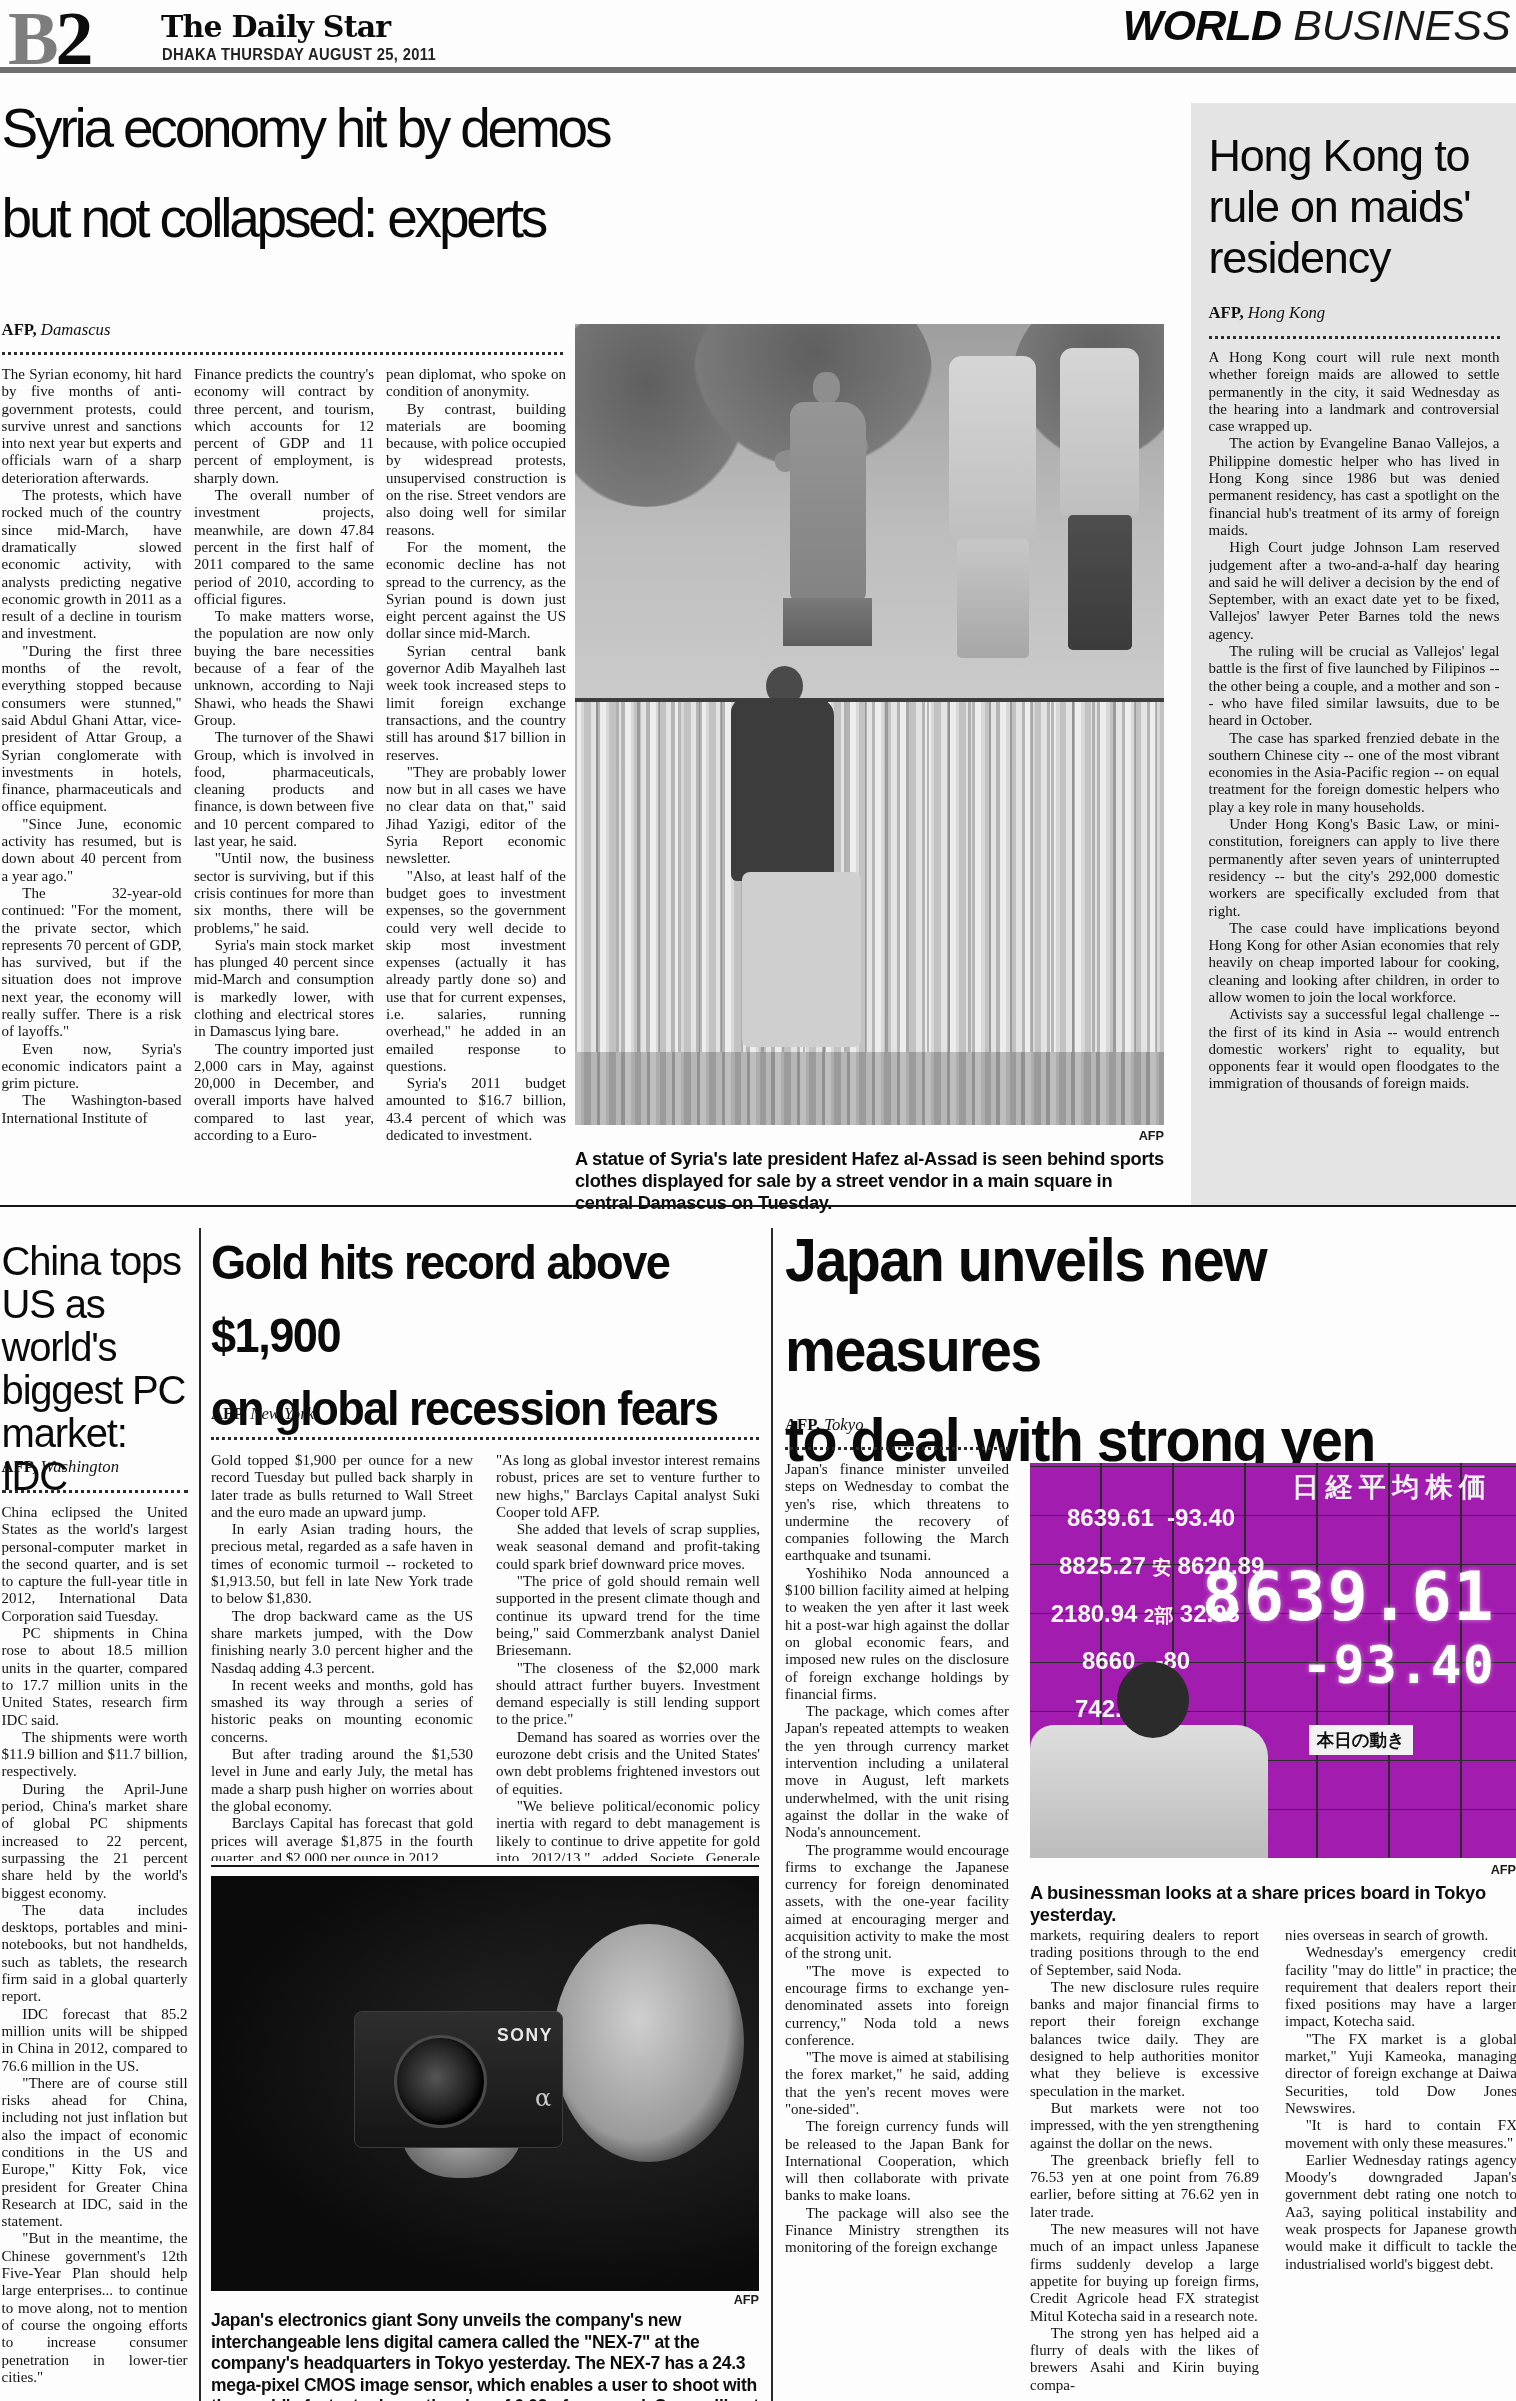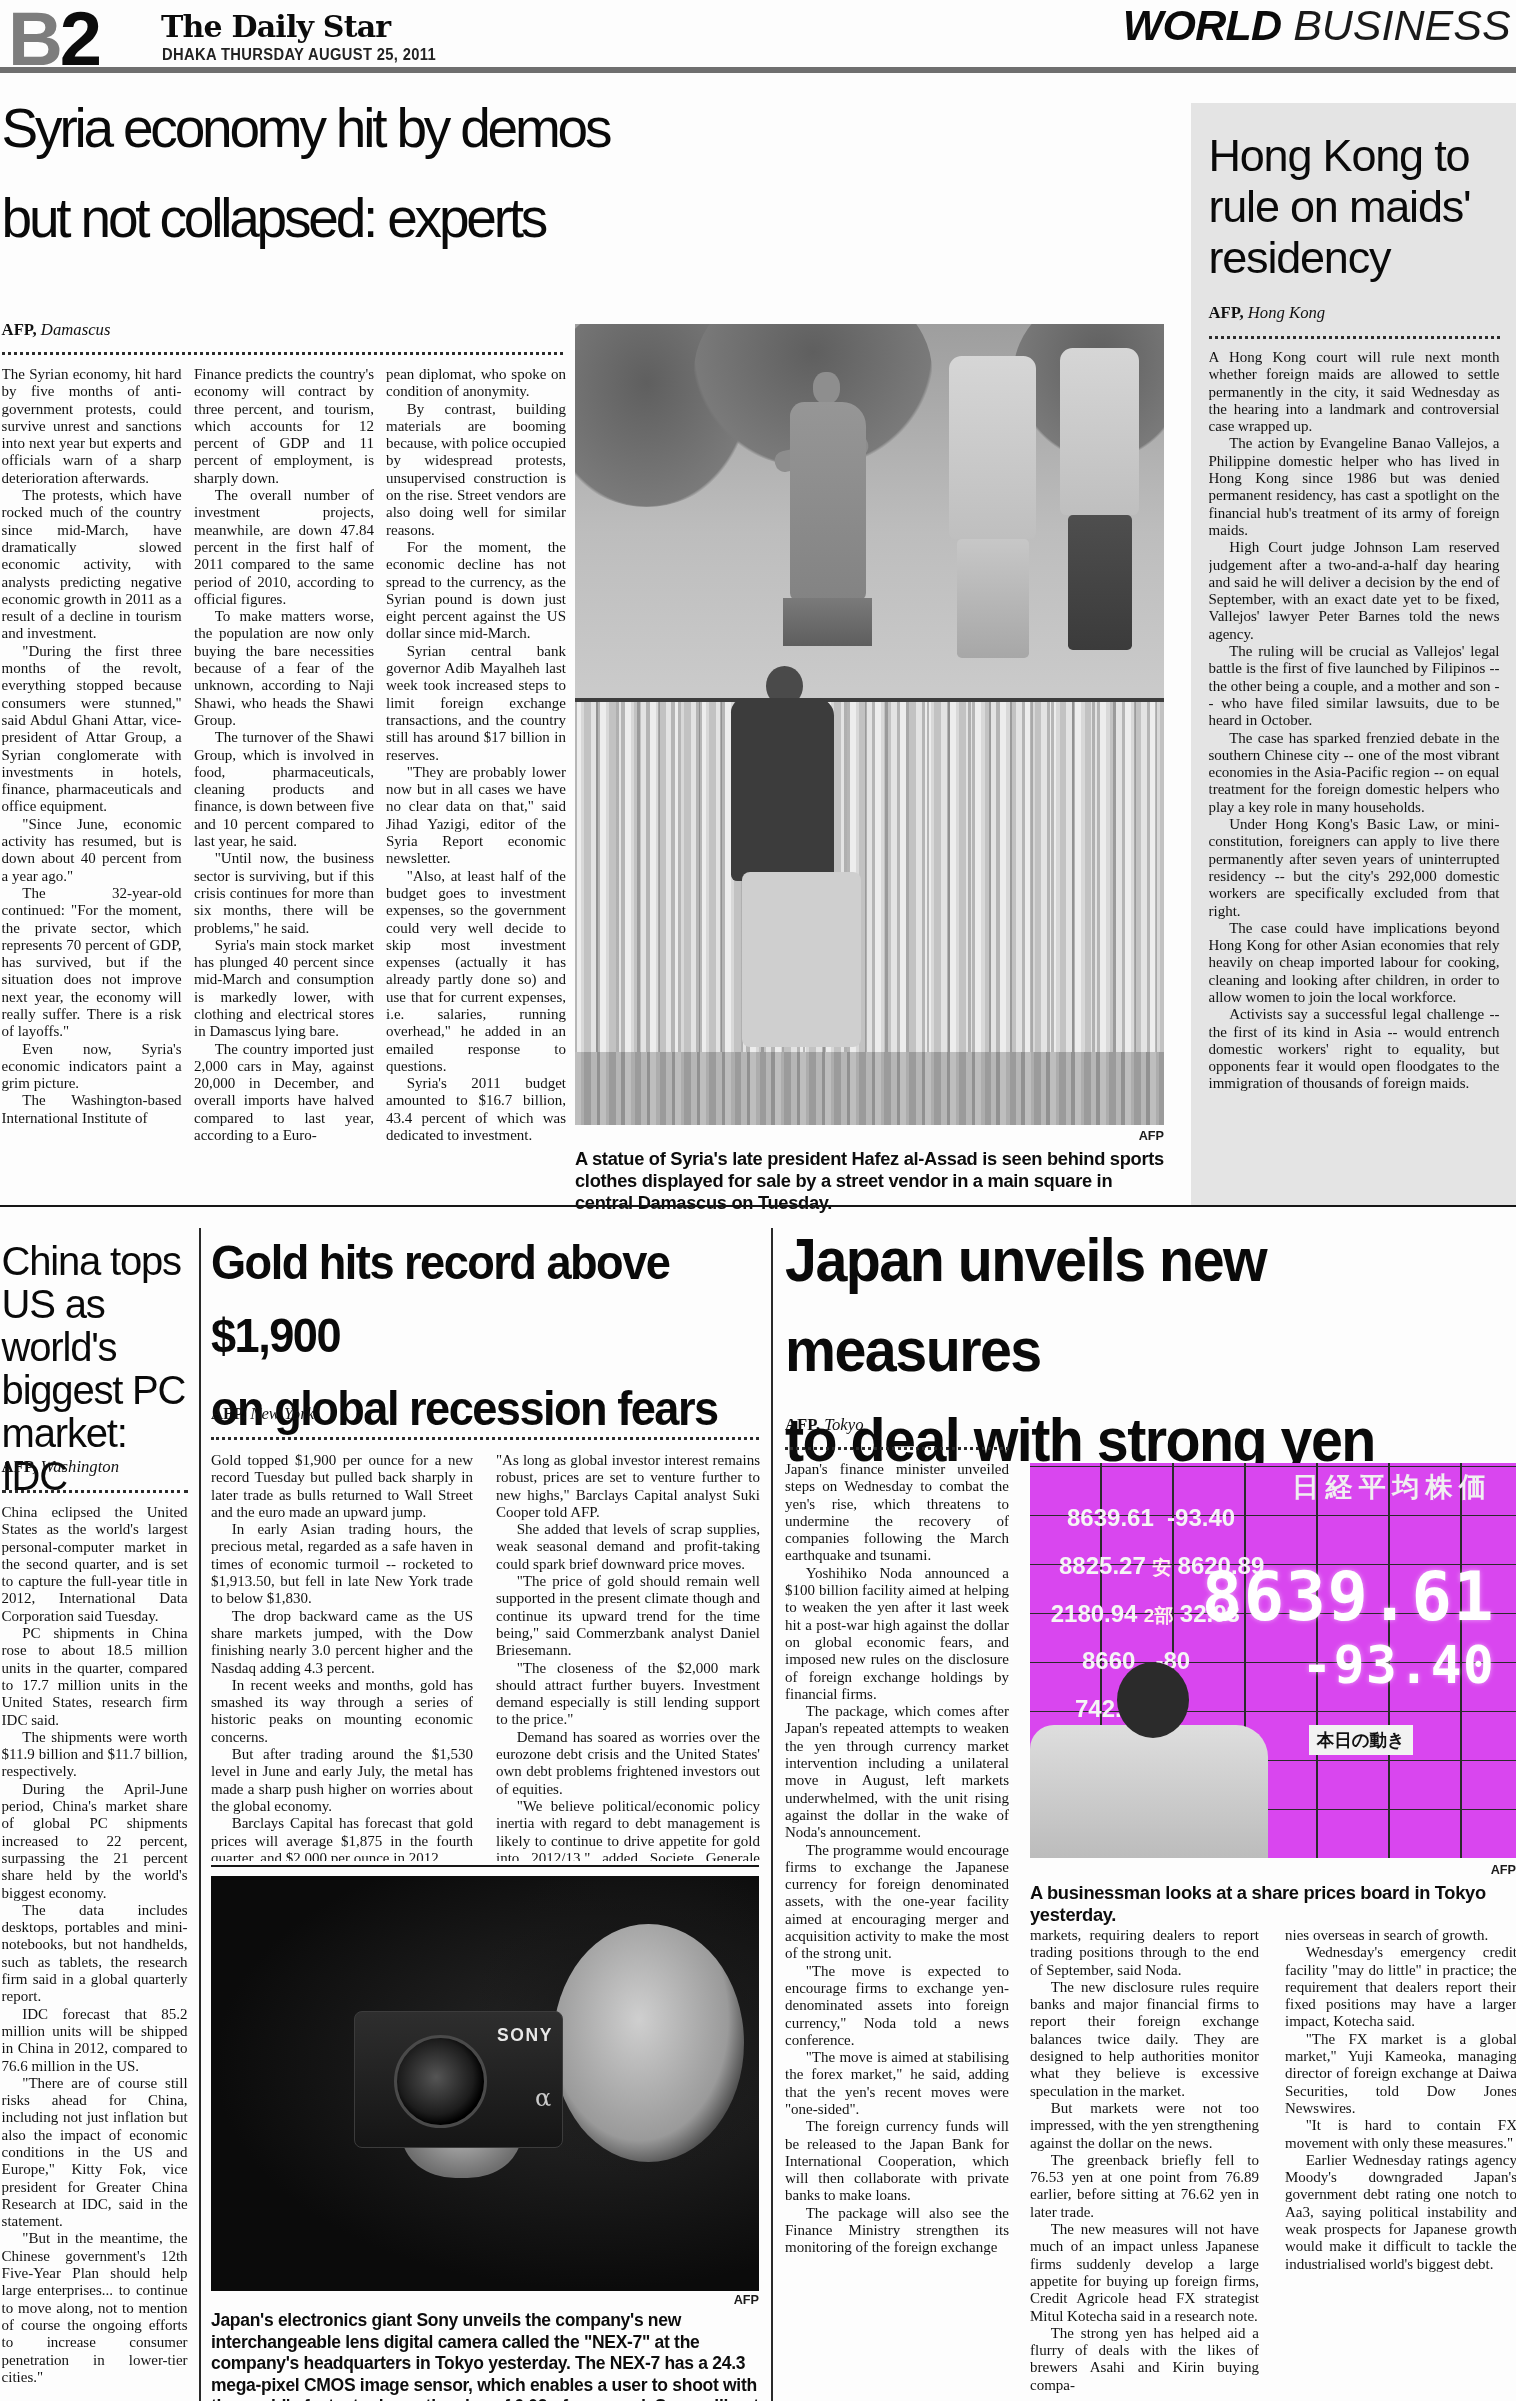--- a/index.html
+++ b/index.html
@@ -57,38 +57,38 @@
   .ph-sony{background:radial-gradient(ellipse at 70% 45%,#2a2a2a,#0b0b0b 70%);}
   .so-face{position:absolute;background:radial-gradient(ellipse at 45% 40%,#cfcfcf,#9a9a9a 60%,#3a3a3a 78%,transparent 80%);border-radius:50%;}
   .so-hair{position:absolute;background:radial-gradient(ellipse,#161616,transparent 70%);border-radius:50%;}
   .so-cam{position:absolute;background:linear-gradient(#2e2e2e,#151515);border-radius:8px;border:1.6px solid #3c3c3c;}
   .so-lens{position:absolute;border-radius:50%;background:radial-gradient(circle at 45% 45%,#555 ,#1c1c1c 55%,#000 70%);border:3.2px solid #4a4a4a;}
   .so-sony{position:absolute;font-family:"Liberation Sans",sans-serif;font-weight:700;color:#e8e8e8;letter-spacing:1.6px;}
   .so-alpha{position:absolute;color:#cacaca;font-family:"DejaVu Serif",serif;}
   .so-hand{position:absolute;background:radial-gradient(ellipse,#b9b9b9,#6e6e6e 70%);border-radius:45%;}
 
   
-  .ph-board{background:#d946ef;}
+  .ph-board{background:#a21caf;}
   .bd-grid{position:absolute;inset:0;background:
      repeating-linear-gradient(0deg,transparent 0 48px,#2b2b2b 48px 49px),
      repeating-linear-gradient(90deg,transparent 0 70px,#2b2b2b 70px 72px);}
   .bd-kanji{position:absolute;color:#f0f0f0;font-size:27px;letter-spacing:6.4px;font-family:"DejaVu Sans",sans-serif;font-weight:bold;}
   .bd-row{position:absolute;color:#f5f5f5;font-family:Liberation Sans, sans-serif;font-weight:bold;font-size:24px;white-space:nowrap;}
   .bd-row .mid{font-size:19px;color:#ffefef;margin:0 6.4px;}
   .bd-big{position:absolute;color:#ffffff;font-family:"DejaVu Sans Mono",monospace;font-weight:bold;font-size:67px;letter-spacing:1.6px;text-shadow:0 0 4.8px rgba(255,255,255,.5);}
   .bd-note{position:absolute;background:#f2f2f2;color:#111;font-family:"DejaVu Sans",sans-serif;font-weight:bold;font-size:17.5px;padding:3.2px 8px;}
   .bd-man{position:absolute;background:linear-gradient(#dedede,#bcbcbc);border-radius:24px 32px 0 0;}
   .bd-head{position:absolute;background:#2b2b2b;border-radius:50%;}
 </style>
 </head>
 <body>
 
 <div id="page">
 
-  <div class="abs b2" style="left:8px;top:4.8px;"><span class="b">B</span><span class="two">2</span></div>
+  <div class="abs b2" style="left:8px;top:4.8px;font-family:Liberation Serif, serif;"><span class="b">B</span><span class="two">2</span></div>
   <div class="abs masthead" style="left:161px;top:11px;">The Daily Star</div>
   <div class="abs dateline" style="left:162px;top:46px;">DHAKA THURSDAY AUGUST 25, 2011</div>
   <div class="abs section" style="right:6.4px;top:1.6px;font-style:italic;">
     <span class="w">WORLD</span>
     <span class="bz">BUSINESS</span>
   </div>
   <div class="abs toprule"></div>
 
   <div class="abs headline" style="left:1.6px;top:83px;width:1184px;font-size:55px;line-height:90px;letter-spacing:-3.2px;">
     <div>Syria economy hit by demos</div>

